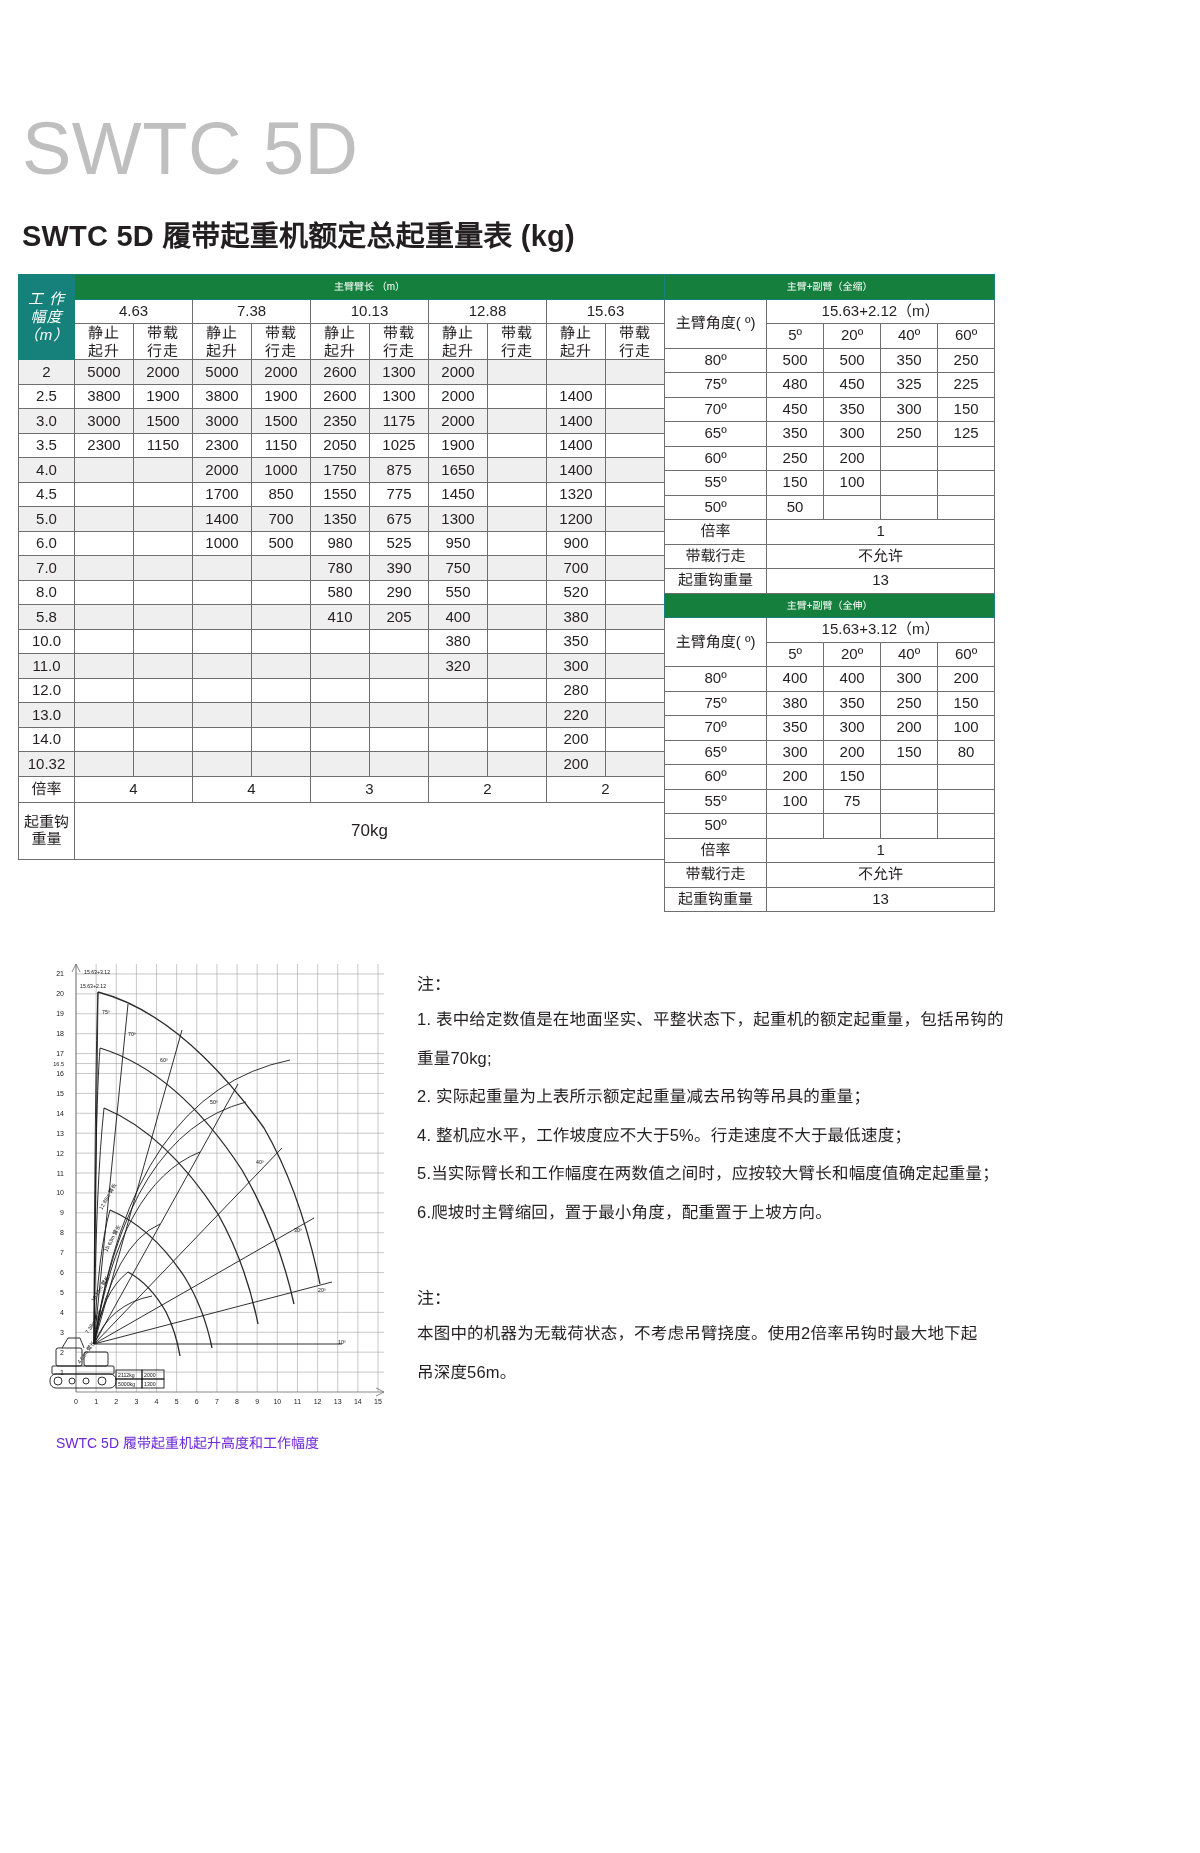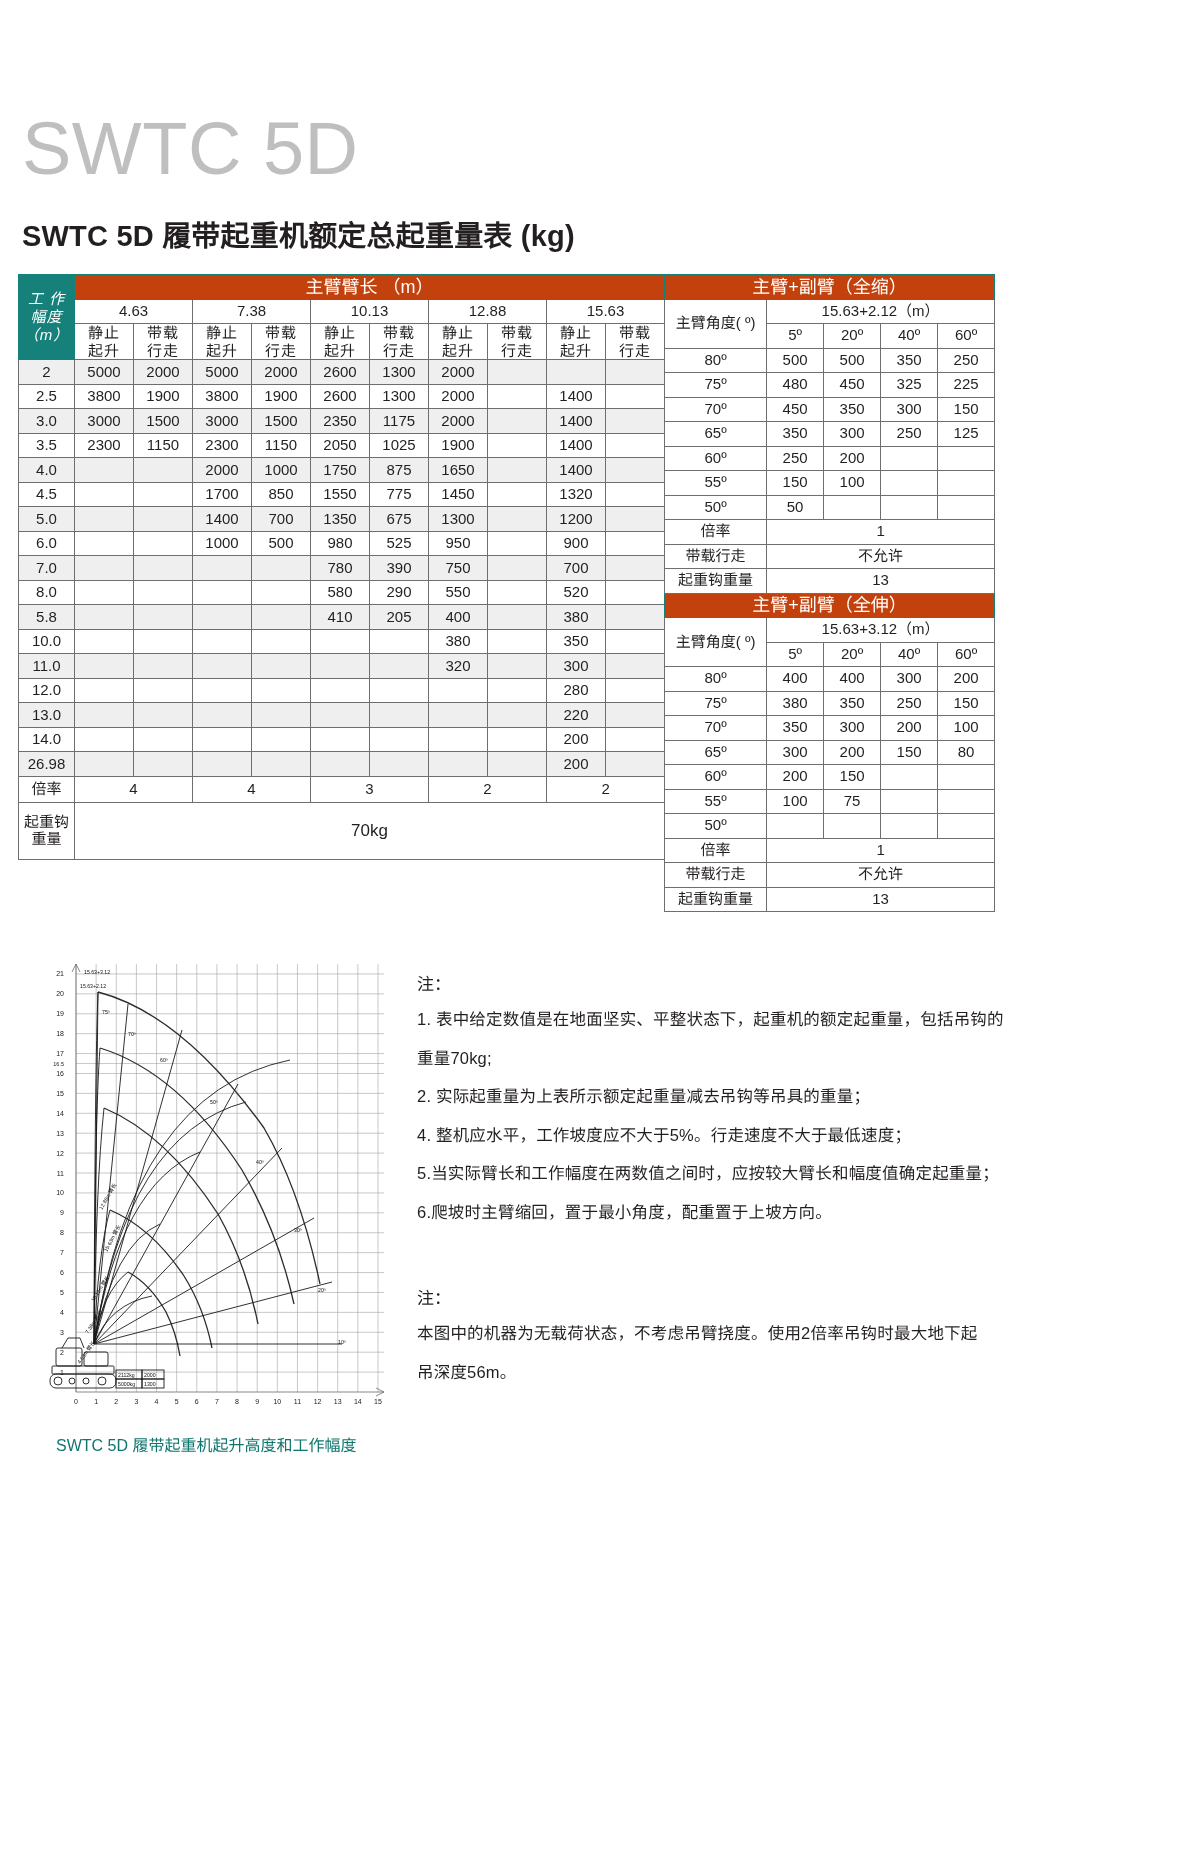--- a/index.html
+++ b/index.html
@@ -25,38 +25,38 @@
   .tables{display:flex;align-items:flex-start;gap:0;width:1164px;}
   table{border-collapse:collapse;table-layout:fixed;}
   .lt, .rt{font-size:15px;}
   td,th{
     border:1px solid #6e6e6e;
     text-align:center;vertical-align:middle;
     padding:0;font-weight:400;color:#231f20;
     font-size:15px;line-height:1.12;
     background:#fff;
   }
-  .teal{background:#c2410c;color:#ffffff;border-color:#16807a;font-size:18px;}
+  .teal{background:#15803d;color:#ffffff;border-color:#16807a;font-size:10px;}
   .shade{background:#efefef;}
   .lt td.rowhdr{font-size:15px;}
   .twoline{font-size:15px;line-height:1.18;letter-spacing:1px;}
   .cap-left{background:#16807a;color:#fff;border-color:#16807a;font-size:15px;line-height:1.2;letter-spacing:1px;font-style:italic;}
 
   .lt{width:646px;}
   .rt{width:330px;margin-left:-1px;}
 
   .lt td{height:23.5px;}
   .rt td{height:23.5px;}
   .hkg{font-size:17px;}
   .b-row td{height:25px;}
 
   
   .lower{display:flex;margin-top:40px;gap:0;}
   .figwrap{width:375px;padding-left:14px;}
-  .figcap{font-size:16px;color:#0f766e;padding:10px 0 0 24px;}
+  .figcap{font-size:14px;color:#6d28d9;padding:10px 0 0 24px;}
   .notes{padding:18px 0 0 10px;width:760px;}
   .notes .h{font-size:17px;font-weight:400;margin:0 0 12px 0;}
   .notes p{margin:0 0 13px 0;font-size:16.5px;line-height:1.55;letter-spacing:.2px;}
   .notes .gap{height:46px;}
 
   svg{display:block;}
   .gl{stroke:#9a9a9a;stroke-width:.55;fill:none;}
   .gl2{stroke:#6b6b6b;stroke-width:.8;fill:none;}
   .bm{stroke:#1a1a1a;stroke-width:.9;fill:none;}
   .bm2{stroke:#2b2b2b;stroke-width:1.3;fill:none;}
@@ -316,21 +316,21 @@
             <td></td>
             <td></td>
             <td></td>
             <td></td>
             <td></td>
             <td></td>
             <td>200</td>
             <td></td>
           </tr>
           <tr>
-            <td class="rowhdr shade">26.98</td>
+            <td class="rowhdr shade">10.32</td>
             <td class=" shade"></td>
             <td class=" shade"></td>
             <td class=" shade"></td>
             <td class=" shade"></td>
             <td class=" shade"></td>
             <td class=" shade"></td>
             <td class=" shade"></td>
             <td class=" shade"></td>
             <td class=" shade">200</td>
             <td class=" shade"></td>

